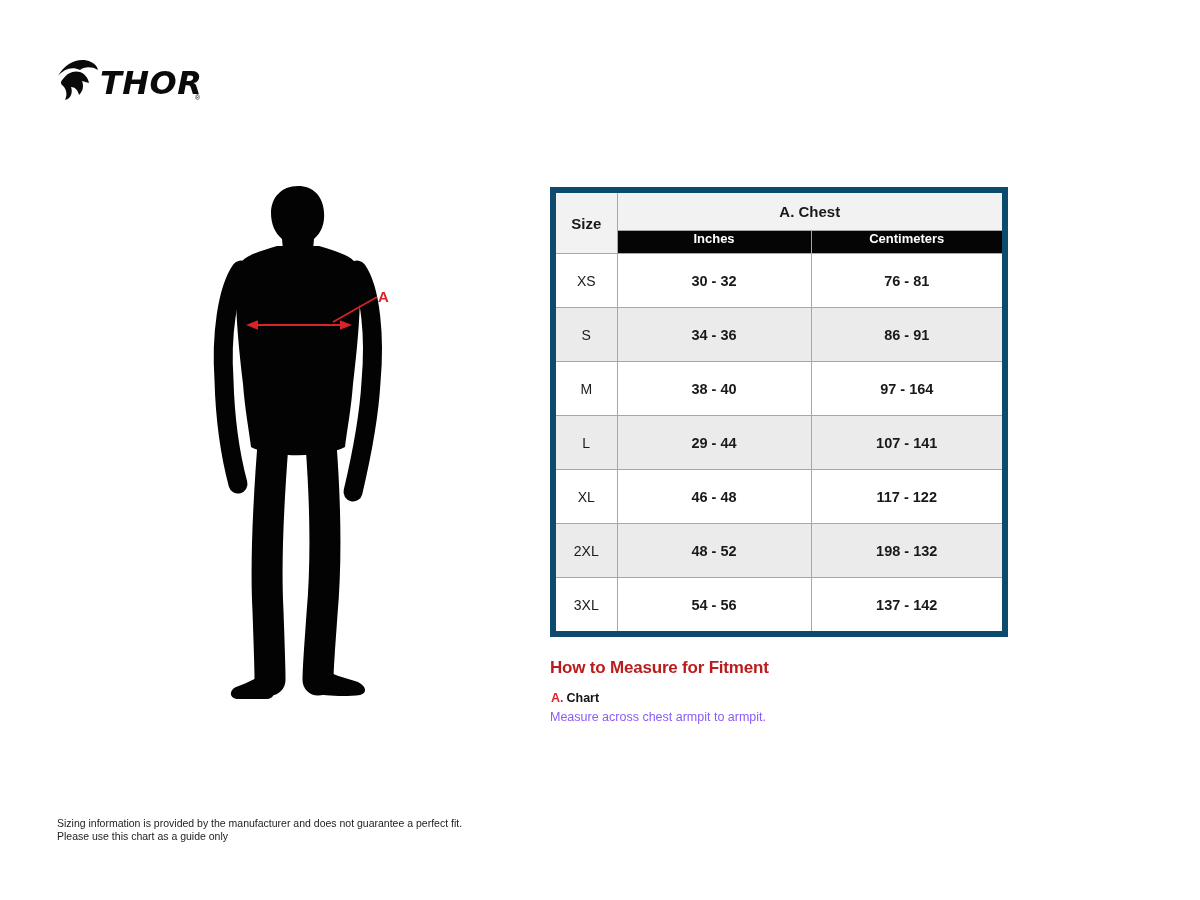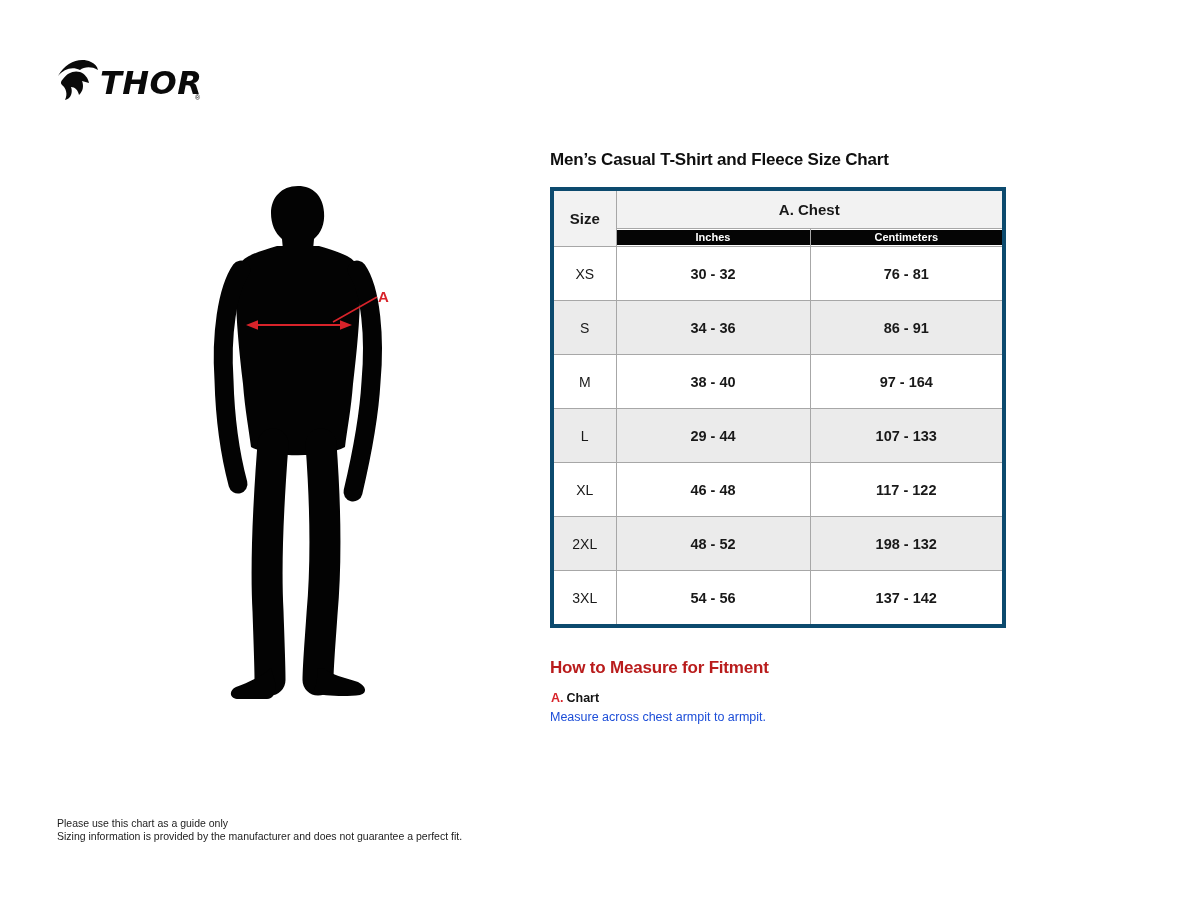--- a/index.html
+++ b/index.html
@@ -16,44 +16,44 @@
   .figure { left:205px; top:184px; width:192px; height:522px; }
 
   
   .chart-title {
     left:550px; top:150px; font-size:17px; font-weight:bold; color:#0f0f0f;
     letter-spacing:-0.2px; white-space:nowrap;
   }
   .table-wrap { left:550px; top:187px; }
   table.sizes {
     border-collapse:collapse; table-layout:fixed; width:452px;
-    border:4px solid #0c4a6e; background:#fff;
+    border:6px solid #0c4a6e; background:#fff;
   }
   table.sizes th, table.sizes td {
     border:1px solid #a7a7a7; text-align:center; vertical-align:middle;
     color:#191919; padding:0;
   }
   th.size-h { background:#f2f2f2; font-size:15px; font-weight:bold; }
   th.group-h { background:#f2f2f2; font-size:15px; font-weight:bold; height:37px; }
   th.unit-h { background:#ffffff; height:17px; padding:1px; }
   .unit-bar {
-    background:#050505; color:#ffffff; font-size:11px; font-weight:bold;
-    height:15px; line-height:15px; text-align:center;
+    background:#050505; color:#ffffff; font-size:13px; font-weight:bold;
+    height:22px; line-height:15px; text-align:center;
   }
   tbody th { font-size:14px; font-weight:normal; height:53px; }
   tbody td { font-size:14.5px; font-weight:bold; height:53px; }
   tbody tr:nth-child(even) { background:#ebebeb; }
 
   .howto-title {
     left:550px; top:658px; font-size:17px; font-weight:bold; color:#b91c1c;
     letter-spacing:-0.2px; white-space:nowrap;
   }
   .measure-label { left:551px; top:691px; font-size:12.5px; font-weight:bold; color:#141414; }
   .measure-label .letter { color:#d8232a; margin-right:3px; }
-  .measure-desc { left:550px; top:710px; font-size:12.5px; color:#1d4ed8; }
+  .measure-desc { left:550px; top:710px; font-size:12.5px; color:#8b5cf6; }
 
   .footer {
     left:57px; top:817px; font-size:10.5px; line-height:1.2; color:#1c1c1c;
   }
   .footer span { display:block; }
 </style>
 </head>
 <body>
 
 <div class="page">
@@ -85,21 +85,20 @@
     </g>
     <g>
       <line x1="48" y1="141" x2="139" y2="141" stroke="#d8232a" stroke-width="2"></line>
       <path d="M41,141 l12,-4.8 l0,9.6 Z" fill="#d8232a"></path>
       <path d="M147,141 l-12,-4.8 l0,9.6 Z" fill="#d8232a"></path>
       <line x1="128" y1="138" x2="172" y2="113" stroke="#d8232a" stroke-width="1.6"></line>
       <text x="173" y="118" font-size="15" font-weight="bold" fill="#d8232a" font-family="Liberation Sans, sans-serif">A</text>
     </g>
   </svg>
 
-  <div class="abs chart-title">Men’s Casual T-Shirt and Fleece Size Chart</div>
 
   <div class="abs table-wrap">
     <table class="sizes">
       <colgroup>
           <col style="width:64px">
           <col style="width:194px">
           <col style="width:194px">
         </colgroup>
       <thead>
         <tr>
@@ -127,21 +126,21 @@
           <td>86 - 91</td>
         </tr>
         <tr>
           <th>M</th>
           <td>38 - 40</td>
           <td>97 - 164</td>
         </tr>
         <tr>
           <th>L</th>
           <td>29 - 44</td>
-          <td>107 - 133</td>
+          <td>107 - 141</td>
         </tr>
         <tr>
           <th>XL</th>
           <td>46 - 48</td>
           <td>117 - 122</td>
         </tr>
         <tr>
           <th>2XL</th>
           <td>48 - 52</td>
           <td>198 - 132</td>
@@ -156,17 +155,17 @@
   </div>
 
   <div class="abs howto-title">How to Measure for Fitment</div>
 
   <div class="abs measure-label">
     <span class="letter">A.</span><span>Chart</span>
   </div>
   <div class="abs measure-desc">Measure across chest armpit to armpit.</div>
 
   <div class="abs footer">
+    <span>Sizing information is provided by the manufacturer and does not guarantee a perfect fit.</span>
     <span>Please use this chart as a guide only</span>
-    <span>Sizing information is provided by the manufacturer and does not guarantee a perfect fit.</span>
   </div>
 
 </div>
 
 </body></html>

